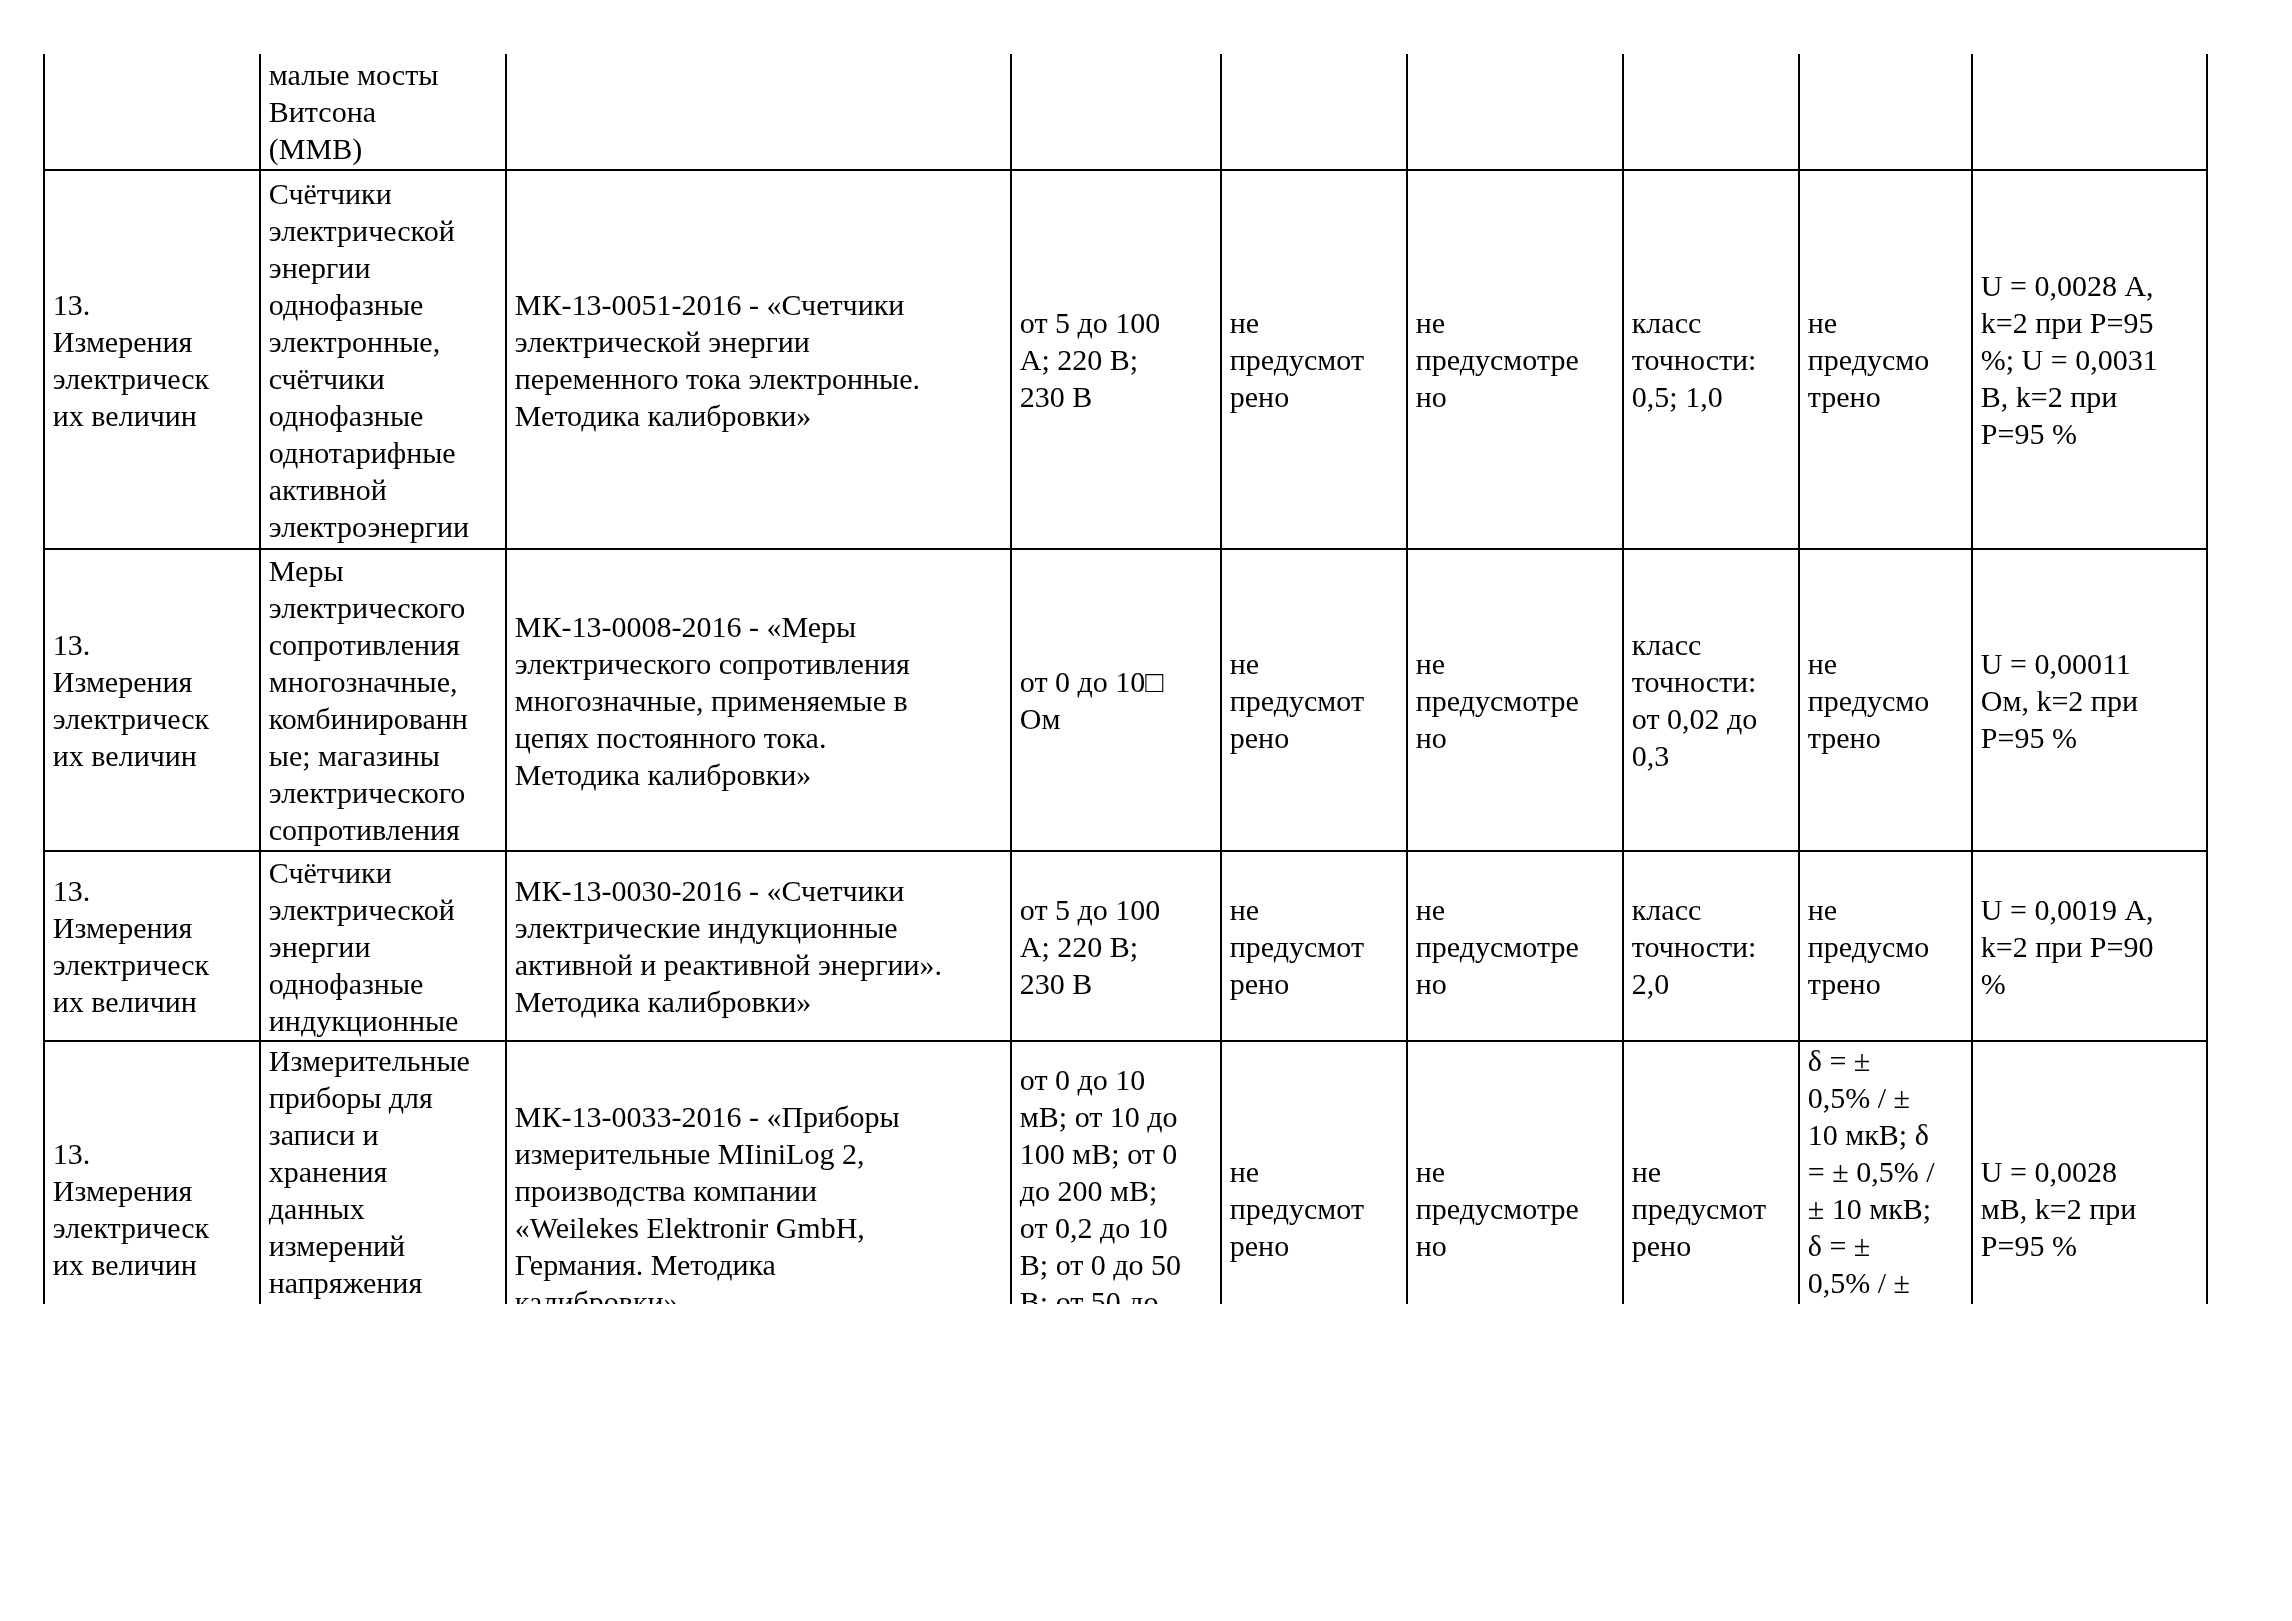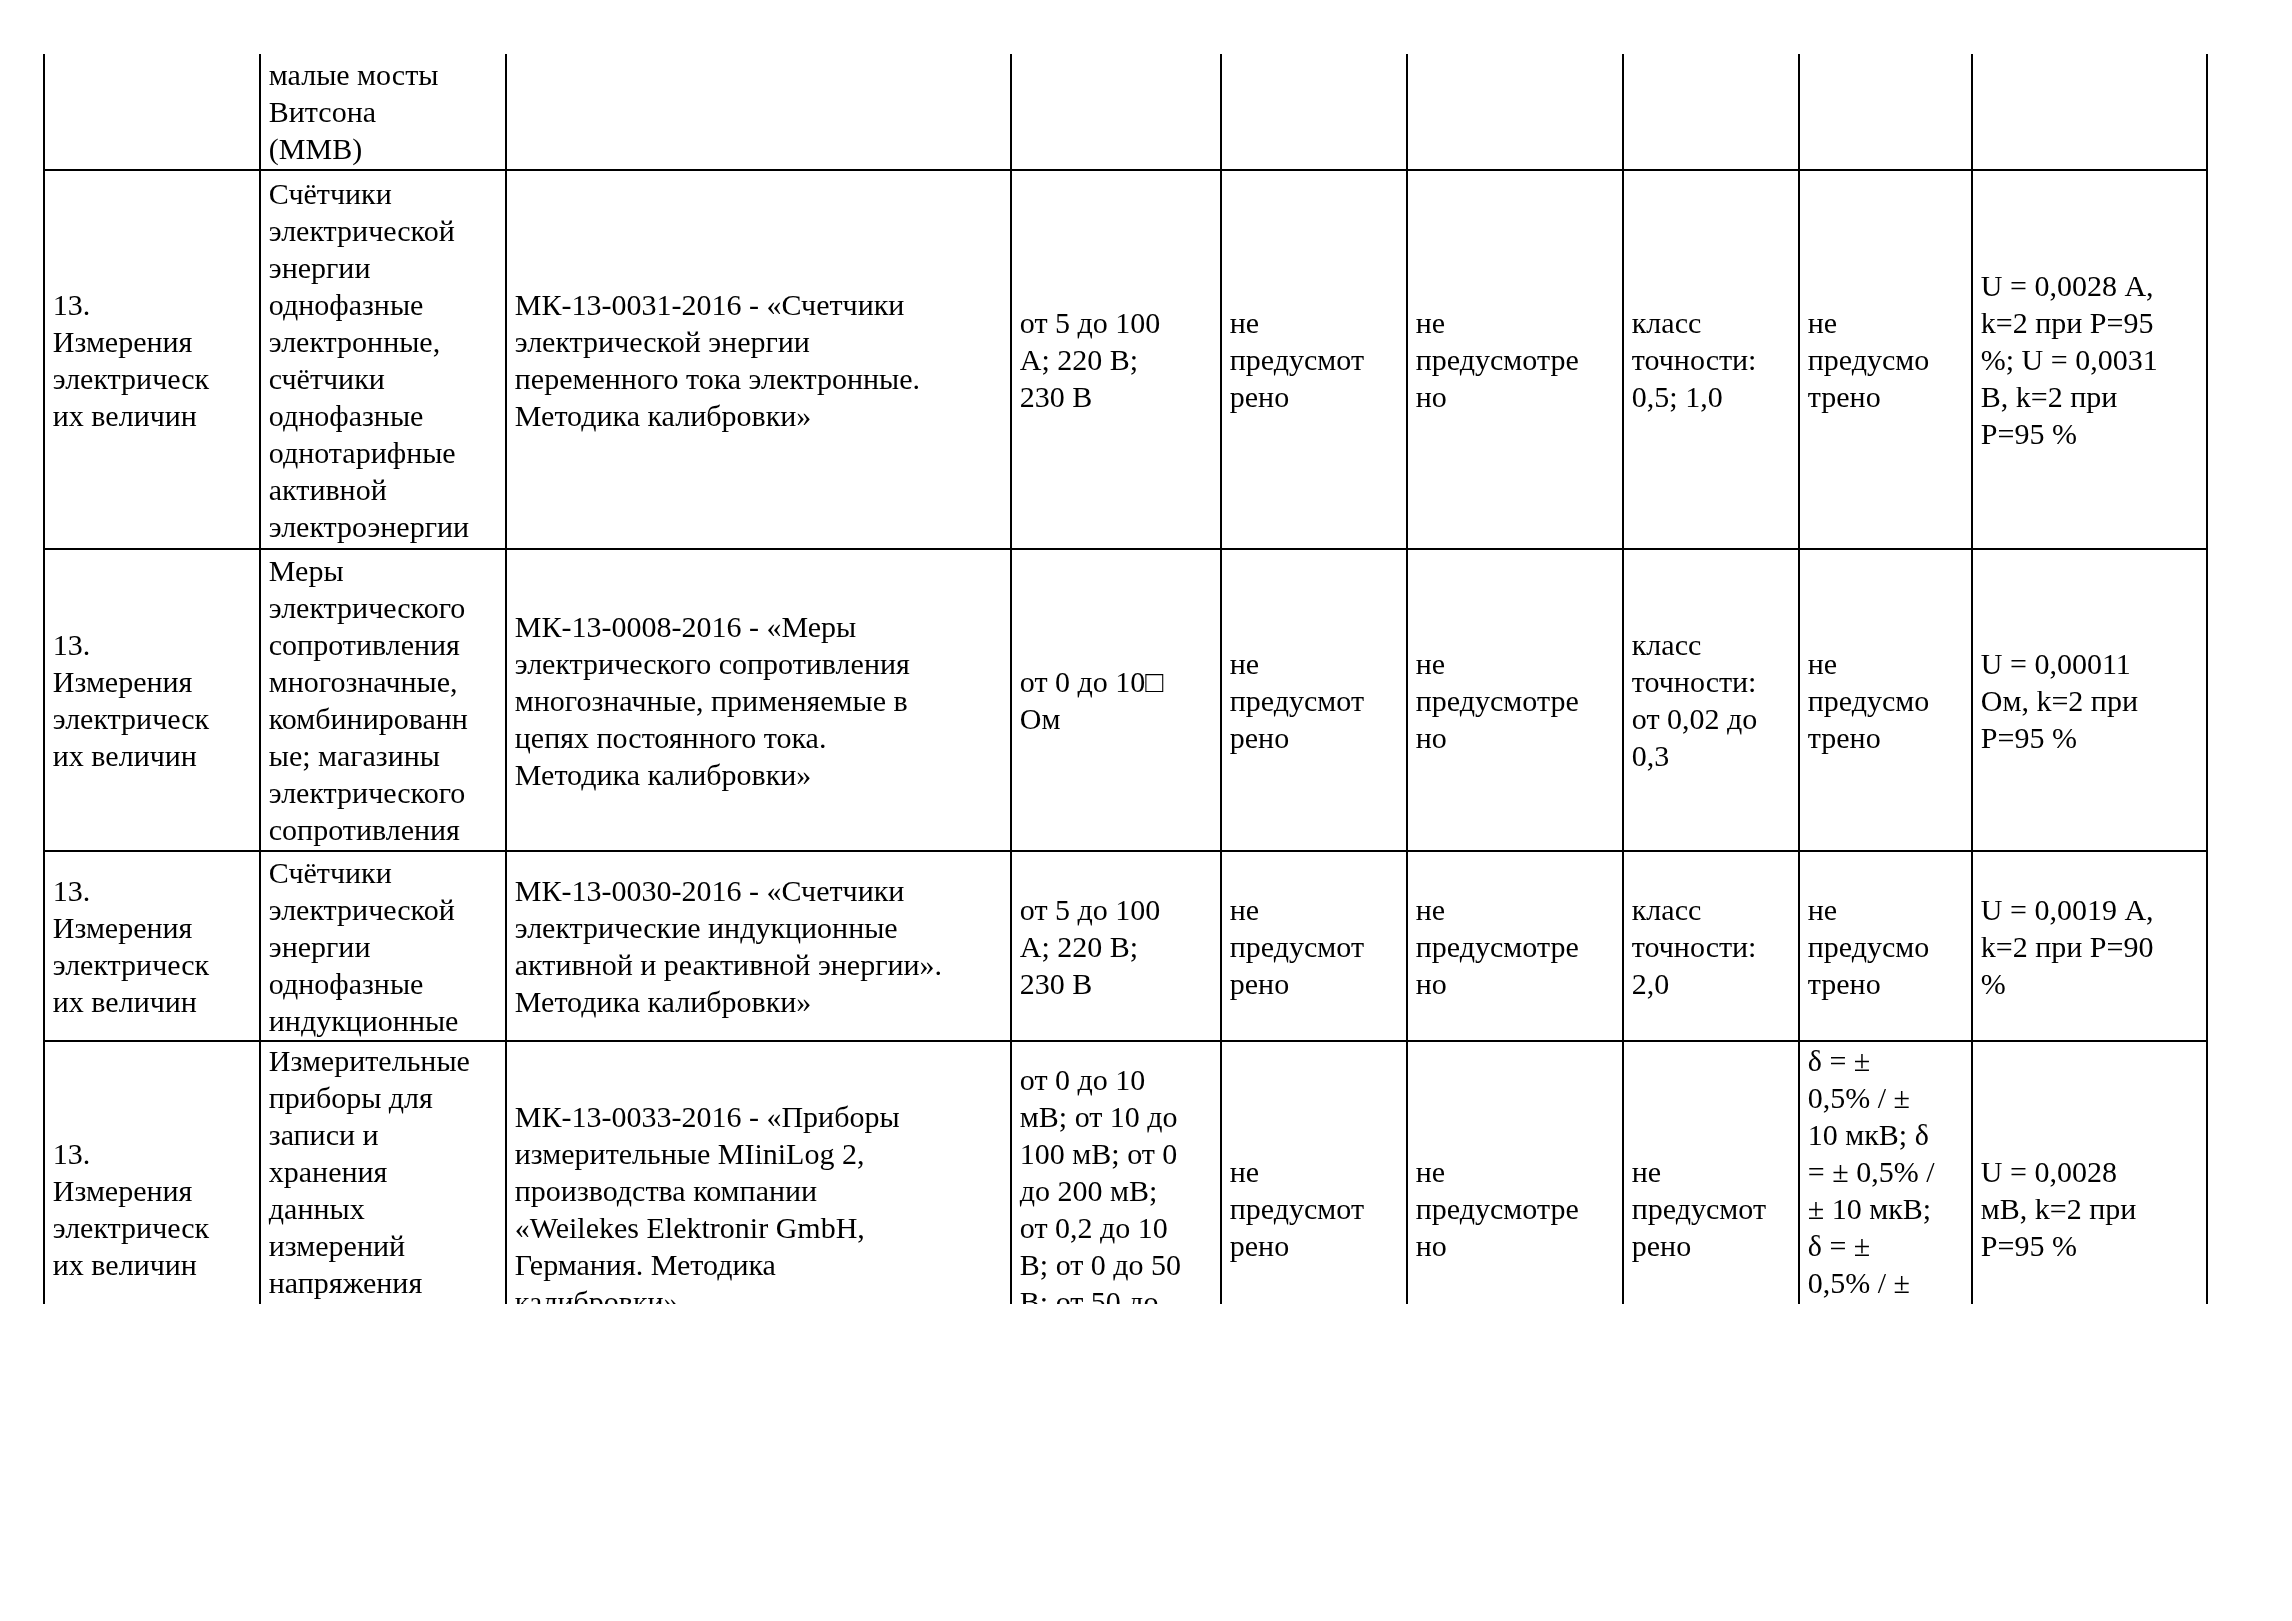--- a/index.html
+++ b/index.html
@@ -96,21 +96,21 @@
         <td>Счётчики
 электрической
 энергии
 однофазные
 электронные,
 счётчики
 однофазные
 однотарифные
 активной
 электроэнергии</td>
-        <td>МК-13-0031-2016 - «Счетчики
+        <td>МК-13-0051-2016 - «Счетчики
 электрической энергии
 переменного тока электронные.
 Методика калибровки»</td>
         <td>от 5 до 100
 А; 220 В;
 230 В</td>
         <td>не
 предусмот
 рено</td>
         <td>не

